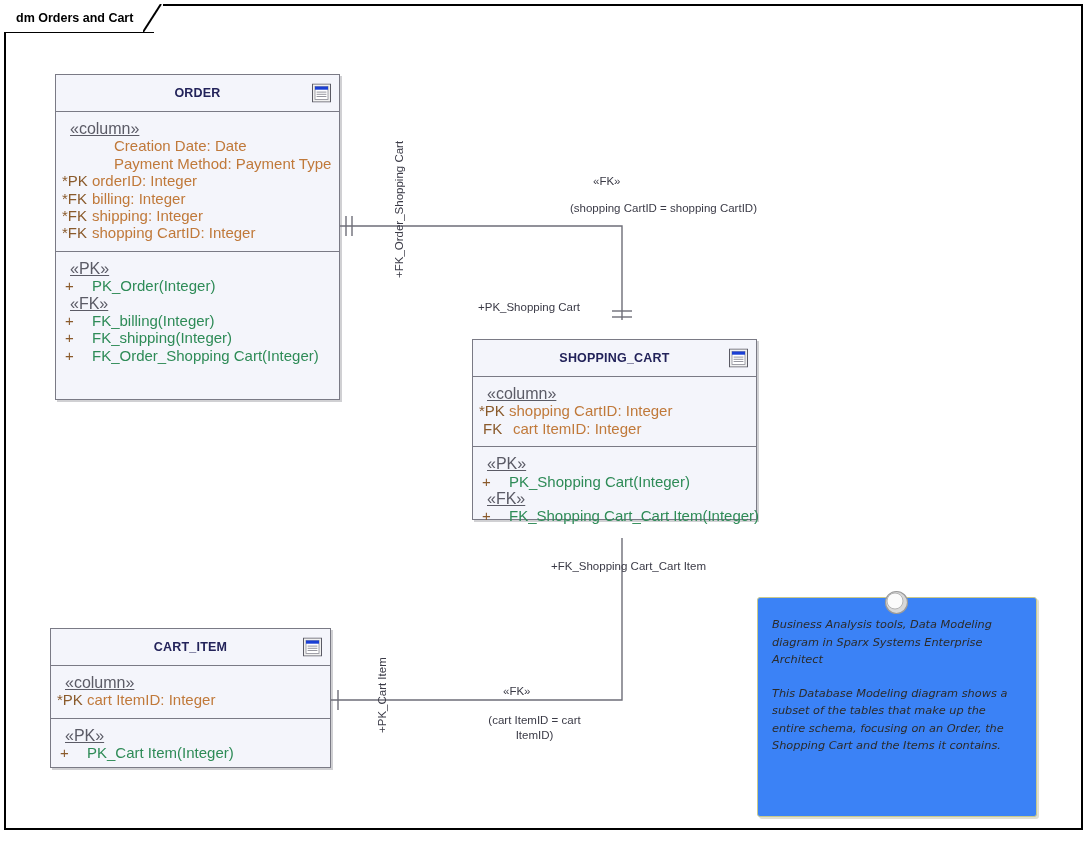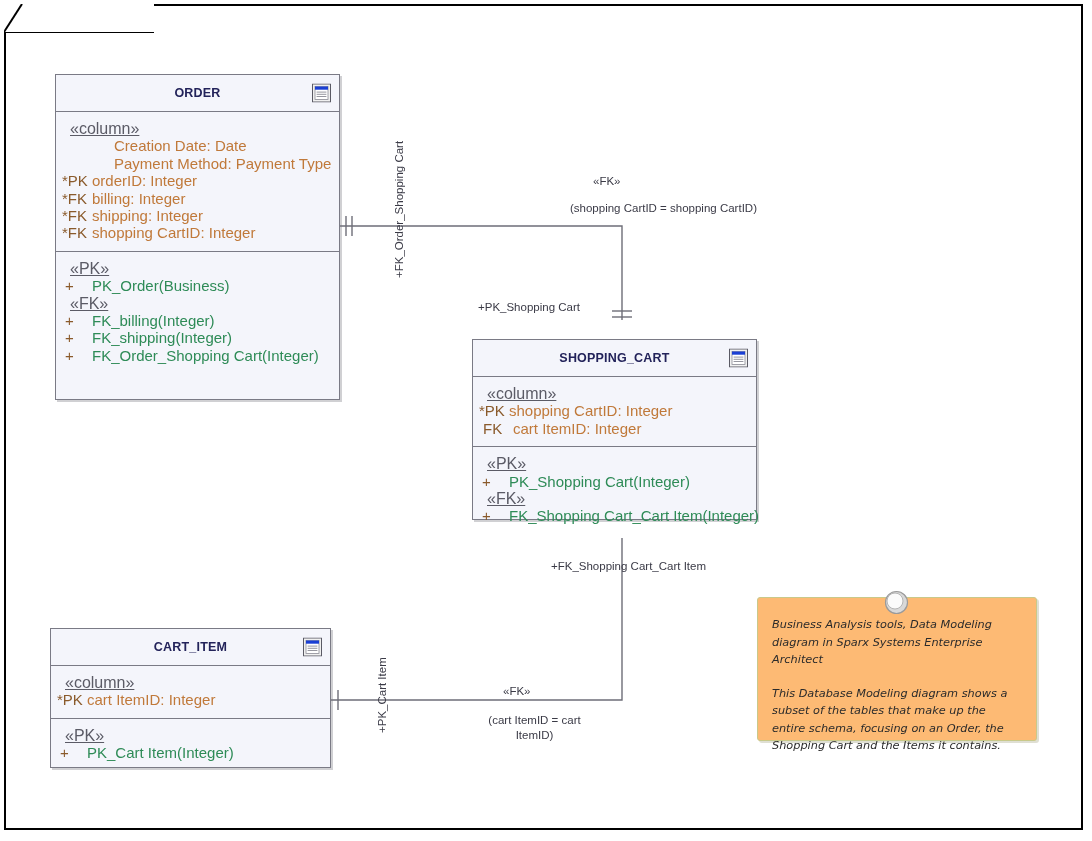--- a/index.html
+++ b/index.html
@@ -155,22 +155,22 @@
     text-align: center;
     white-space: normal;
   }
 
   
   #note-box {
     position: absolute;
     left: 757px;
     top: 597px;
     width: 280px;
-    height: 144px;
-    background: #fdba74;
+    height: 220px;
+    background: #3b82f6;
     border: 1px solid #c9c98a;
     border-radius: 3px;
     box-sizing: border-box;
     box-shadow: 2px 2px 0 rgba(150,150,110,0.3);
     padding: 18px 16px 10px 14px;
   }
   #note-pin {
     position: absolute;
     left: 883px;
     top: 589px;
@@ -188,20 +188,21 @@
   }
   .note-para:last-child { margin-bottom: 16px; font-style: italic; }
 </style>
 </head>
 <body>
 
 <div id="diagram-frame"></div>
 
 <div id="frame-tab">
   <div class="tab-body">
+    <span class="tab-label">dm Orders and Cart</span>
     <span class="tab-slant">
       <svg width="20" height="28" viewBox="0 0 20 28">
         <path d="M0,28 L18,0" stroke="#000000" stroke-width="2" fill="none"></path>
         <path d="M0,27 L0,28 L18,28" stroke="#ffffff" stroke-width="0" fill="none"></path>
       </svg>
     </span>
   </div>
   <svg width="150" height="2" style="display:block;margin-top:-1px;">
     <line x1="0" y1="1" x2="150" y2="1" stroke="#000000" stroke-width="2"></line>
   </svg>
@@ -285,21 +286,21 @@
     <div class="row">
       <span class="key">*FK</span>
       <span class="attr">shopping CartID: Integer</span>
     </div>
   </div>
 
   <div class="compartment">
     <div class="stereo">«PK»</div>
     <div class="row">
       <span class="op-plus">+</span>
-      <span class="op-name">PK_Order(Business)</span>
+      <span class="op-name">PK_Order(Integer)</span>
     </div>
     <div class="stereo">«FK»</div>
     <div class="row">
       <span class="op-plus">+</span>
       <span class="op-name">FK_billing(Integer)</span>
     </div>
     <div class="row">
       <span class="op-plus">+</span>
       <span class="op-name">FK_shipping(Integer)</span>
     </div>

